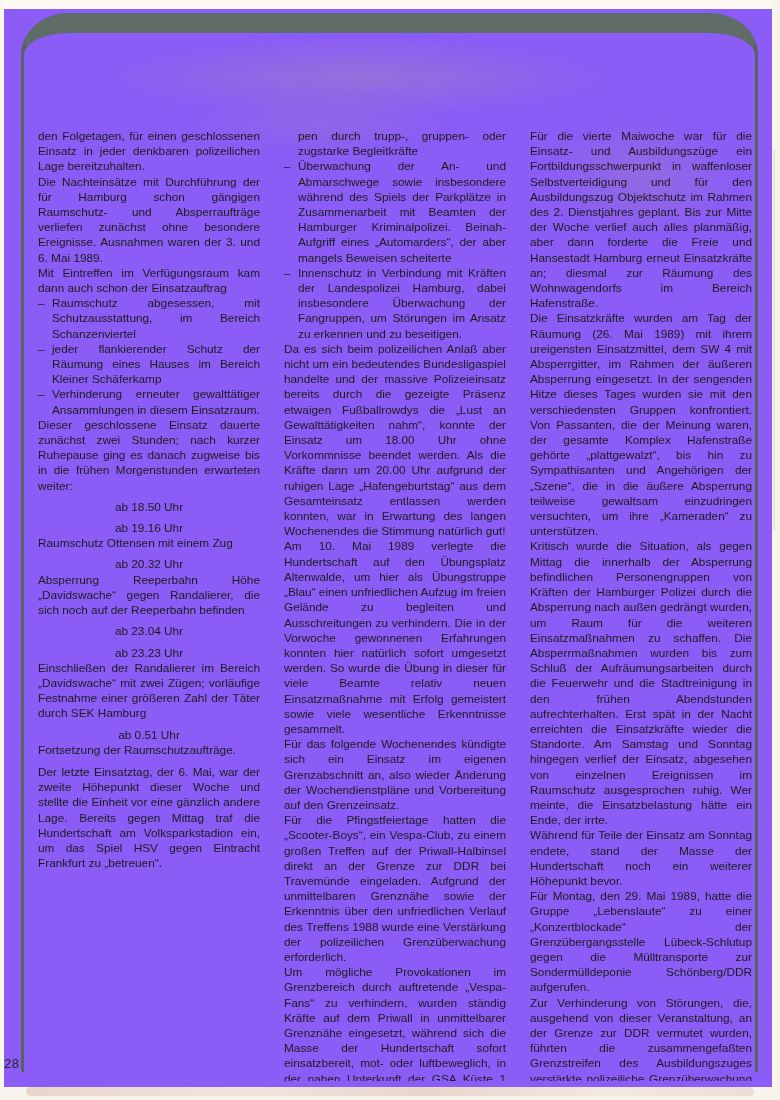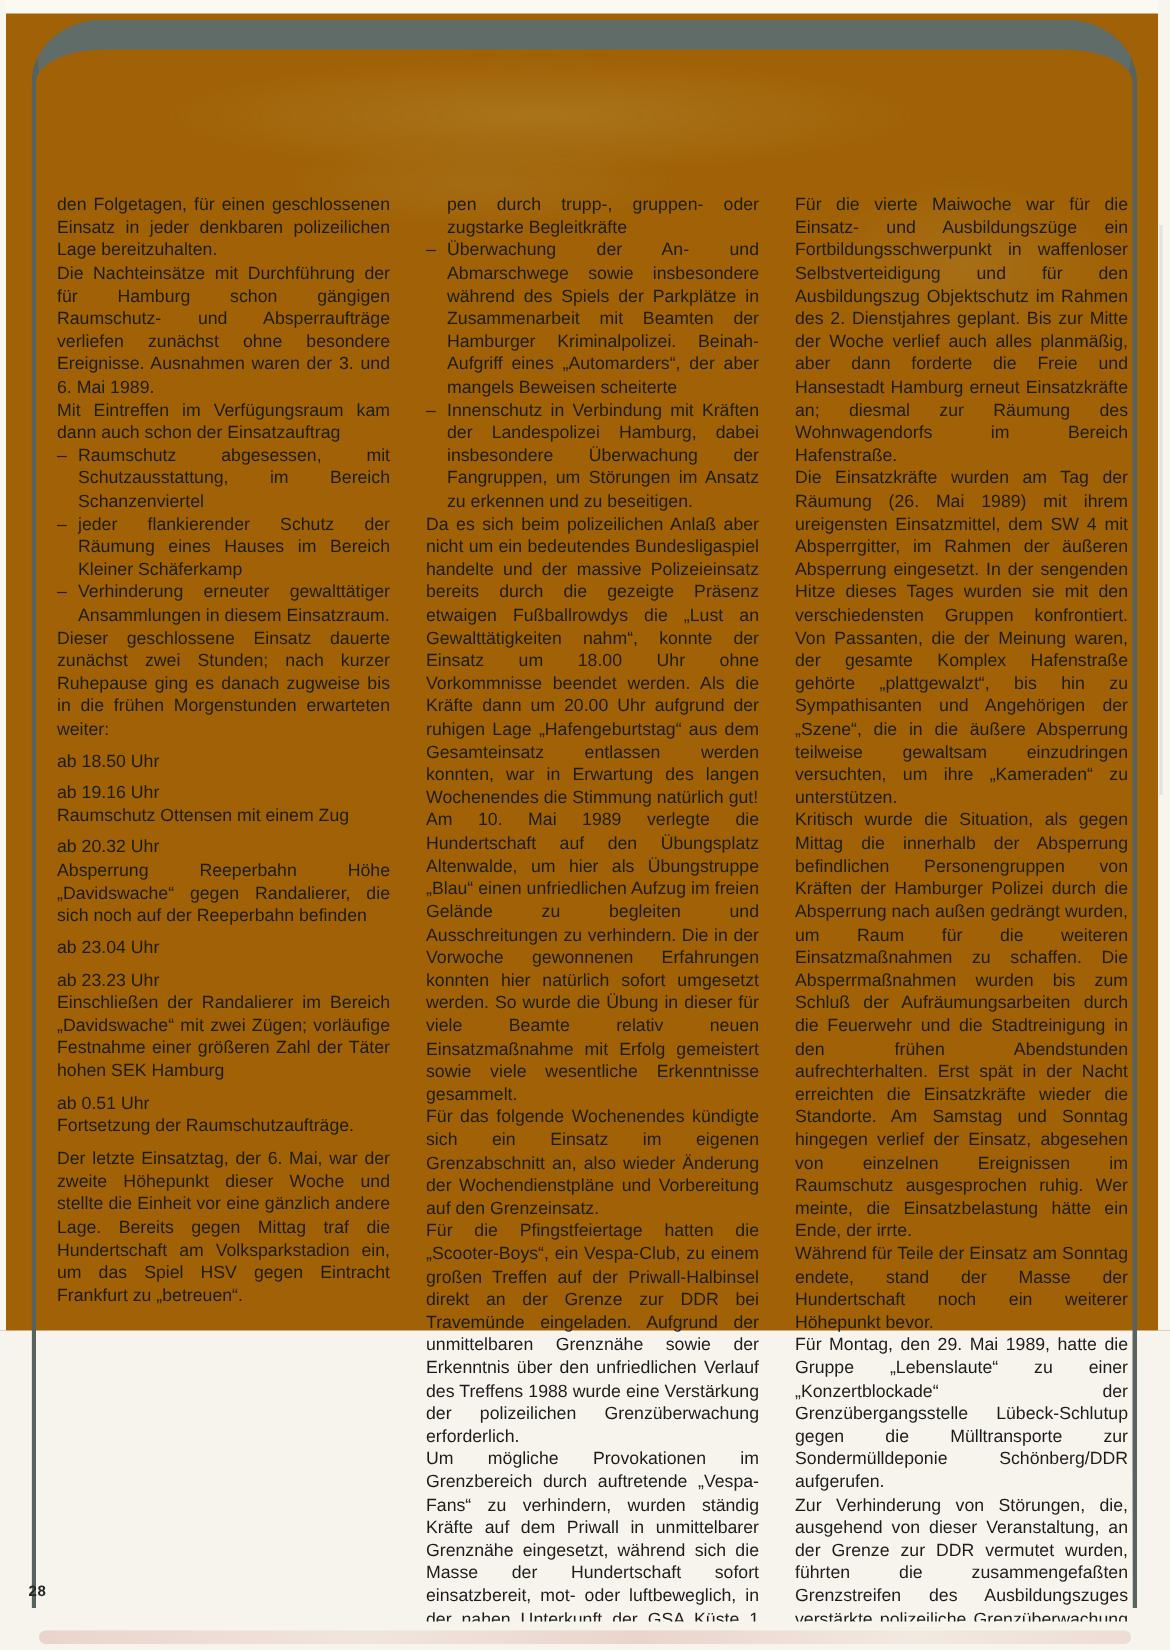--- a/index.html
+++ b/index.html
@@ -1,21 +1,21 @@
 <!DOCTYPE html>
 <html lang="de"><head>
 <meta charset="utf-8">
 <style>
   html,body { margin:0; padding:0; }
   body {
     width:780px; height:1100px; overflow:hidden;
     background:#f6f4ec;
     font-family:"Liberation Sans","DejaVu Sans",sans-serif;
   }
-  .scan { position:relative; width:780px; height:887px; background:#a16207; }
+  .scan { position:relative; width:780px; height:1087px; background:#8b5cf6; }
 
   
   .edge-top    { position:absolute; left:0; top:0; right:0; height:9px; background:#faf9f2; }
   .edge-left   { position:absolute; left:0; top:0; bottom:0; width:4px; background:#f8f7ef; }
   .edge-right  { position:absolute; right:0; top:0; bottom:0; width:8px; background:#f7f5ee; }
   .edge-right-mark { position:absolute; right:5px; top:150px; height:380px; width:2px;
                      background:rgba(130,130,122,0.16); }
 
   
   .frame {
@@ -46,26 +46,26 @@
     font-size:11.8px; line-height:15.2px; color:#1c1c1c;
   }
   .column { flex:1 1 0; text-align:justify; hyphens:auto; -webkit-hyphens:auto; }
   .para { margin:0; }
   .para.gap { margin-top:7px; }
   .para.cont { padding-left:14px; }
   .bullet { display:flex; margin:0; }
   .bullet .dash { flex:0 0 14px; }
   .bullet .btxt { flex:1 1 auto; text-align:justify; }
   .timeblock { margin-top:6px; }
-  .timeblock .time { text-align:left; }
+  .timeblock .time { text-align:center; }
 
   
   .pagenum {
-    position:absolute; left:19px; top:1056px;
-    font-size:10px; font-weight:bold; color:#262626; letter-spacing:0.4px;
+    position:absolute; left:4px; top:1056px;
+    font-size:13px; font-weight:normal; color:#262626; letter-spacing:0.4px;
   }
 
   
   .pinkline {
     position:absolute; left:26px; top:1087px; width:728px; height:9px; border-radius:5px;
     background:linear-gradient(90deg,
       rgba(205,140,130,0.30), rgba(205,140,130,0.14) 30%,
       rgba(205,140,130,0.30) 55%, rgba(205,140,130,0.10) 80%,
       rgba(205,140,130,0.22));
   }
@@ -112,21 +112,21 @@
         </div>
         <div class="timeblock">
           <p class="para time">ab 20.32 Uhr</p>
           <p class="para">Absperrung Reeperbahn Höhe „Davidswache“ gegen Randalierer, die sich noch auf der Reeperbahn befinden</p>
         </div>
         <div class="timeblock">
           <p class="para time">ab 23.04 Uhr</p>
         </div>
         <div class="timeblock">
           <p class="para time">ab 23.23 Uhr</p>
-          <p class="para">Einschließen der Randalierer im Bereich „Davidswache“ mit zwei Zügen; vorläufige Festnahme einer größeren Zahl der Täter hohen SEK Hamburg</p>
+          <p class="para">Einschließen der Randalierer im Bereich „Davidswache“ mit zwei Zügen; vorläufige Festnahme einer größeren Zahl der Täter durch SEK Hamburg</p>
         </div>
         <div class="timeblock">
           <p class="para time">ab 0.51 Uhr</p>
           <p class="para">Fortsetzung der Raumschutzaufträge.</p>
         </div>
         <p class="para gap">Der letzte Einsatztag, der 6. Mai, war der zweite Höhepunkt dieser Woche und stellte die Einheit vor eine gänzlich andere Lage. Bereits gegen Mittag traf die Hundertschaft am Volksparkstadion ein, um das Spiel HSV gegen Eintracht Frankfurt zu „betreuen“.</p>
       </div>
       <div class="column">
         <p class="para cont">pen durch trupp-, gruppen- oder zugstarke Begleitkräfte</p>
         <div class="bullet">

